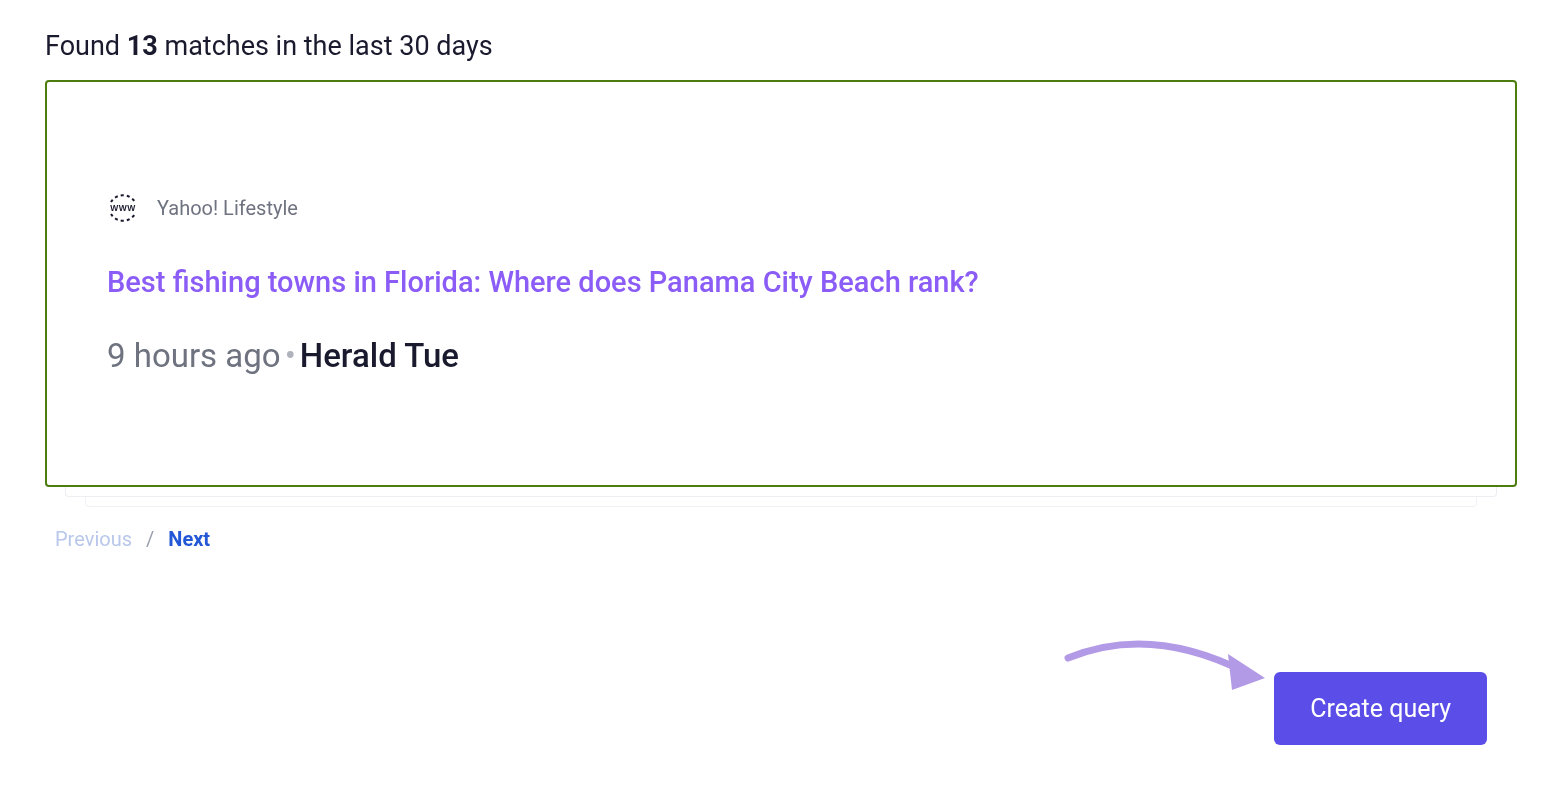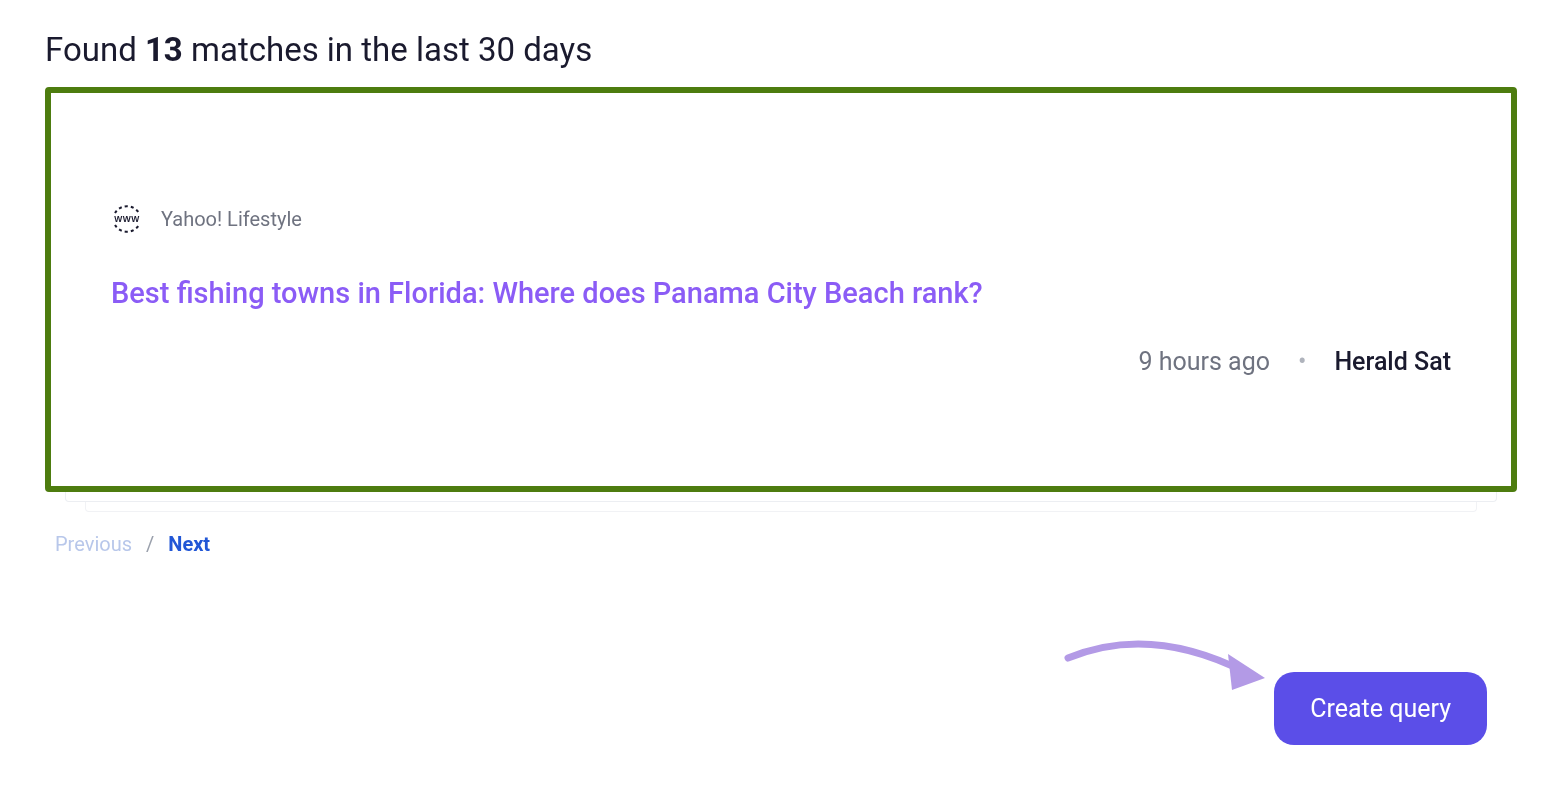--- a/index.html
+++ b/index.html
@@ -12,34 +12,34 @@
     background: #ffffff;
     width: 1562px;
     height: 802px;
     position: relative;
     overflow: hidden;
   }
   .container {
     padding: 30px 45px 0 45px;
   }
   .results-heading {
-    font-size: 33px;
+    font-size: 27px;
     font-weight: 400;
     color: #1a1a2e;
     margin-bottom: 18px;
   }
   .results-heading .count {
     font-weight: 700;
   }
   .cards-stack {
     position: relative;
     margin-bottom: 20px;
   }
   .card {
-    border: 6px solid #4d7c0f;
+    border: 2px solid #4d7c0f;
     border-radius: 4px;
     background: #fff;
     padding: 110px 60px 110px 60px;
     position: relative;
     z-index: 3;
   }
   .card-shadow-1 {
     position: absolute;
     left: 20px;
     right: 20px;
@@ -87,26 +87,25 @@
     font-weight: 400;
   }
   .headline {
     font-size: 29px;
     font-weight: 500;
     color: #8b5cf6;
     line-height: 1.3;
     margin-bottom: 34px;
   }
   .meta-row {
-    font-size: 25px;
+    font-size: 33px;
     color: #6f7380;
     display: flex;
     align-items: center;
-    gap: 28px;
-    justify-content: flex-end;
+    gap: 4px;
   }
   .meta-dot {
     color: #afb3bc;
   }
   .author {
     color: #1a1a2e;
     font-weight: 500;
   }
   .pagination {
     margin-top: 40px;
@@ -138,21 +137,21 @@
     height: 80px;
     pointer-events: none;
   }
   .create-btn {
     position: absolute;
     right: 75px;
     top: 672px;
     background: #5b4ee8;
     color: #fff;
     border: none;
-    border-radius: 20px;
+    border-radius: 6px;
     padding: 22px 36px;
     font-size: 25px;
     font-weight: 400;
     cursor: pointer;
     font-family: inherit;
   }
 </style>
 </head>
 <body>
 
@@ -171,21 +170,21 @@
             <path d="M4 22 A14 14 0 0 0 28 22" stroke-dasharray="3 3"></path>
             <text x="16" y="19" font-family="Arial" font-size="8.5" font-weight="bold" fill="#1a1a2e" stroke="none" text-anchor="middle" letter-spacing="0.5">WWW</text>
           </svg>
         </span>
         <span class="source-name">Yahoo! Lifestyle</span>
       </div>
       <div class="headline">Best fishing towns in Florida: Where does Panama City Beach rank?</div>
       <div class="meta-row">
         <span>9 hours ago</span>
         <span class="meta-dot">•</span>
-        <span class="author">Herald Sat</span>
+        <span class="author">Herald Tue</span>
       </div>
     </div>
     <div class="card-shadow-1"></div>
     <div class="card-shadow-2"></div>
   </div>
 
   <div class="pagination">
     <a class="prev-link">Previous</a>
     <span class="slash">/</span>
     <a class="next-link">Next</a>

